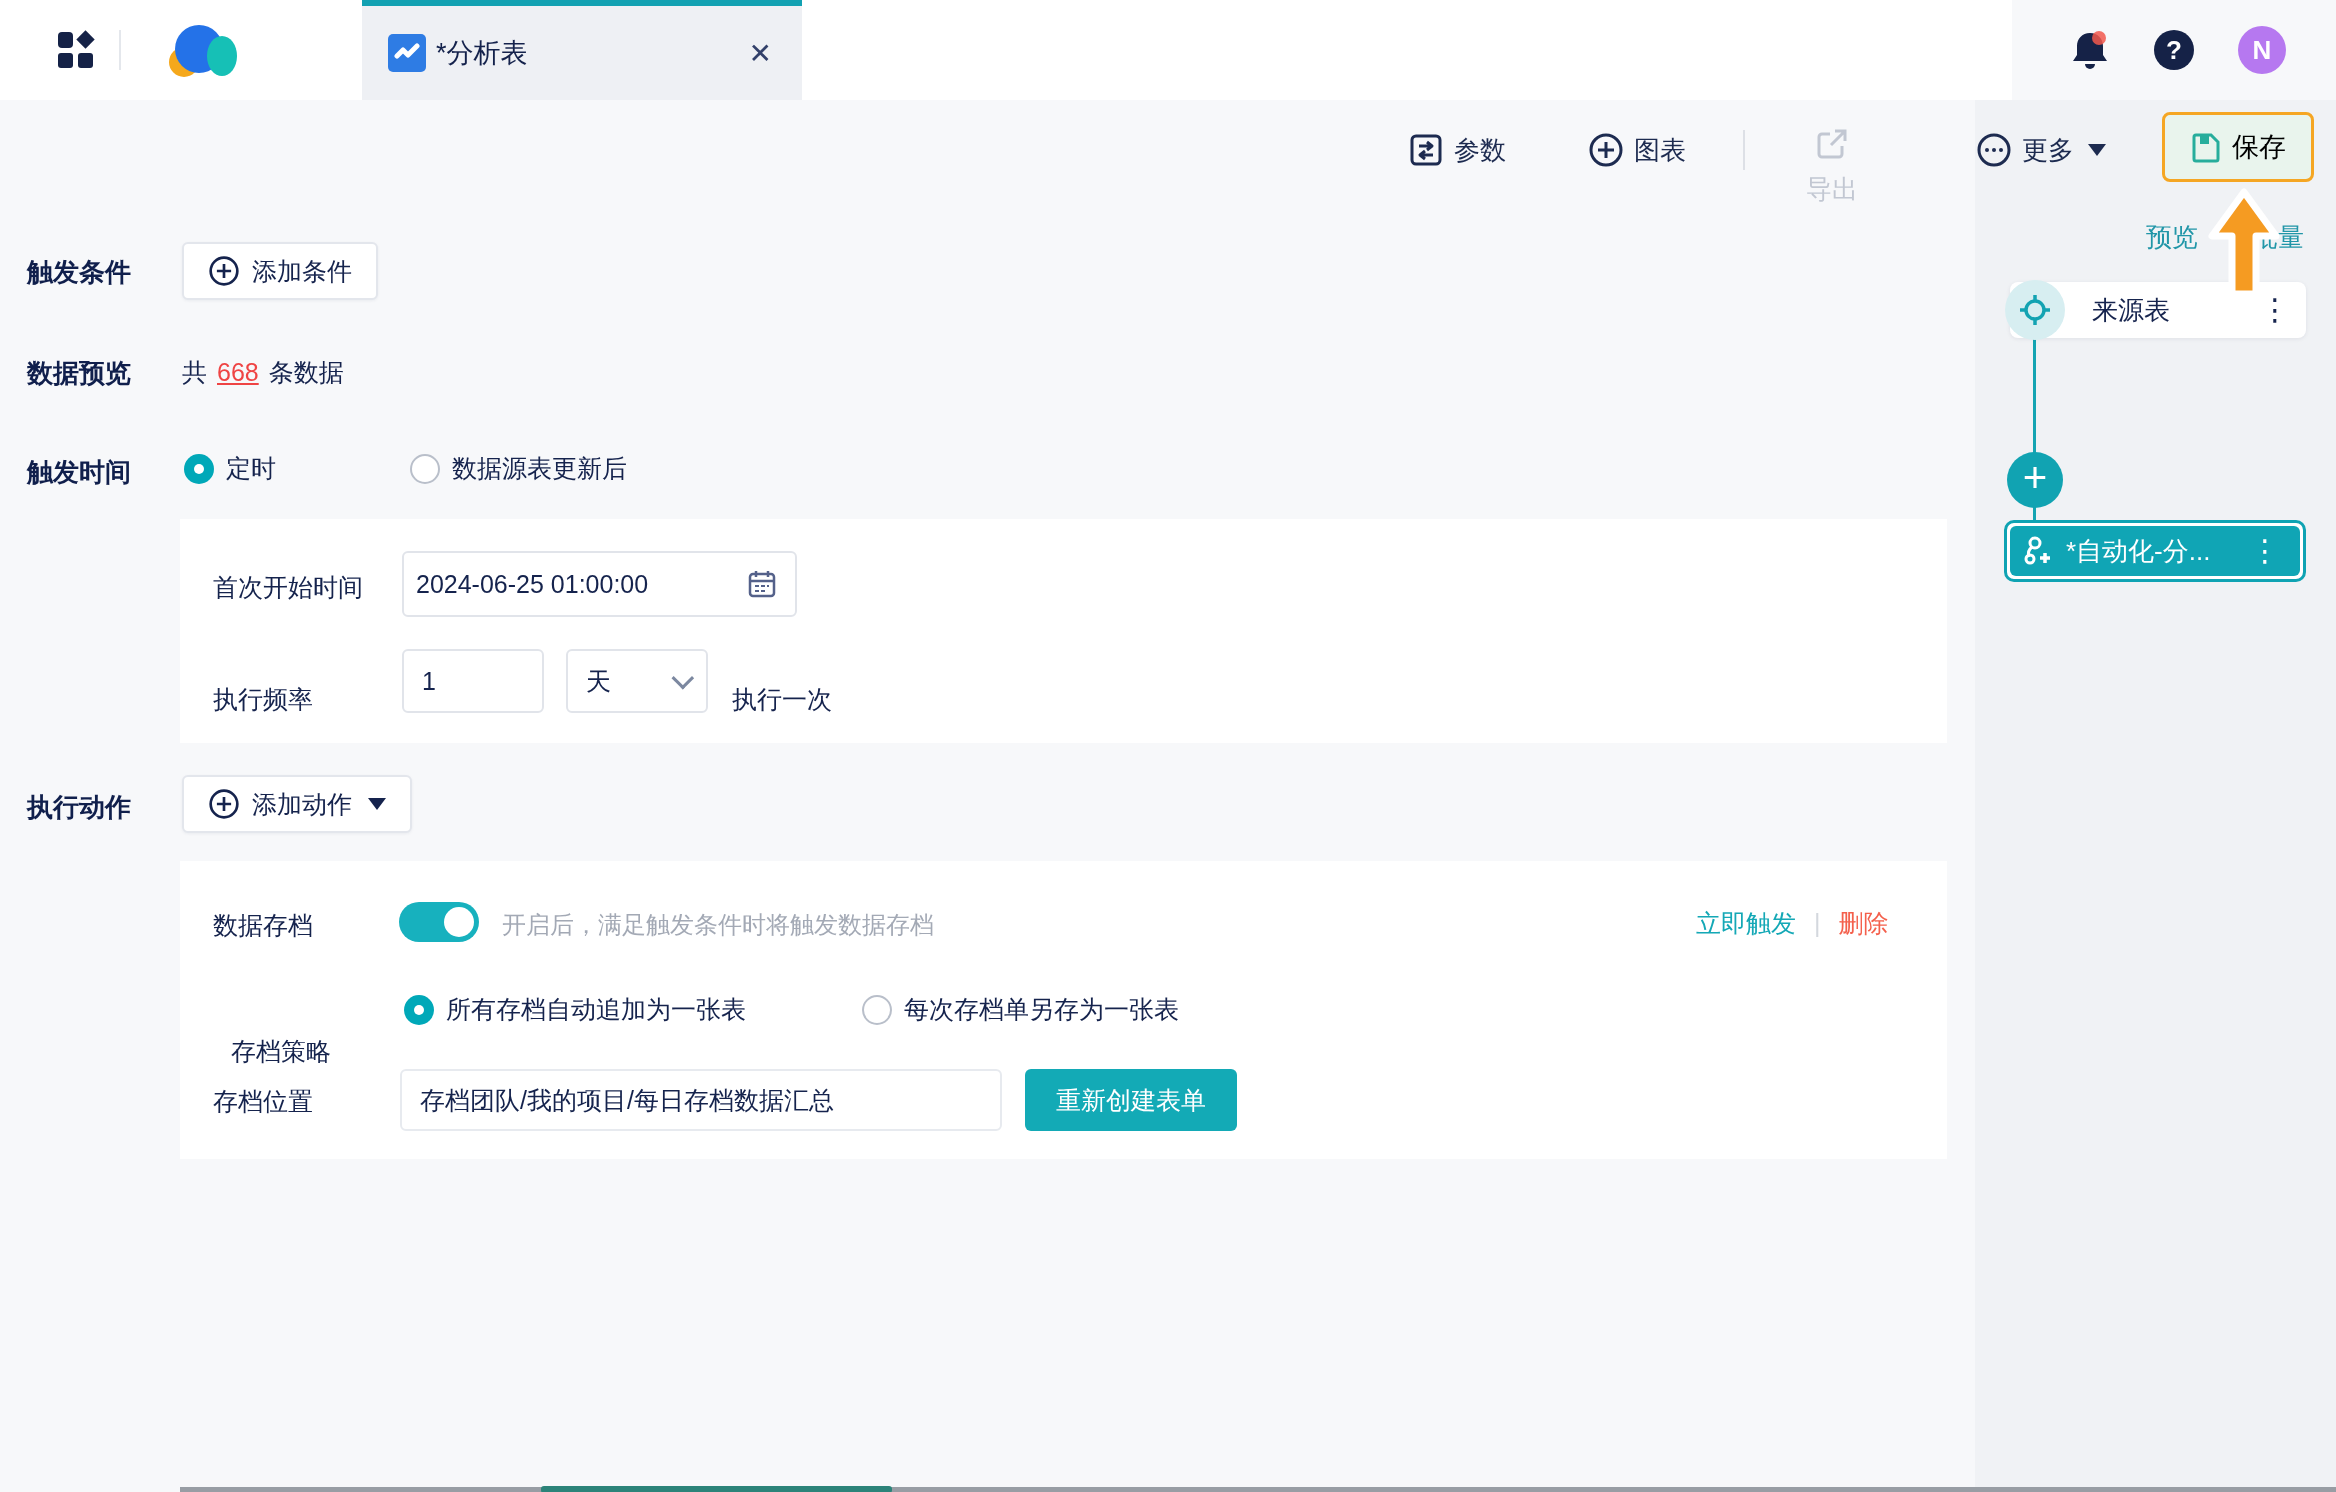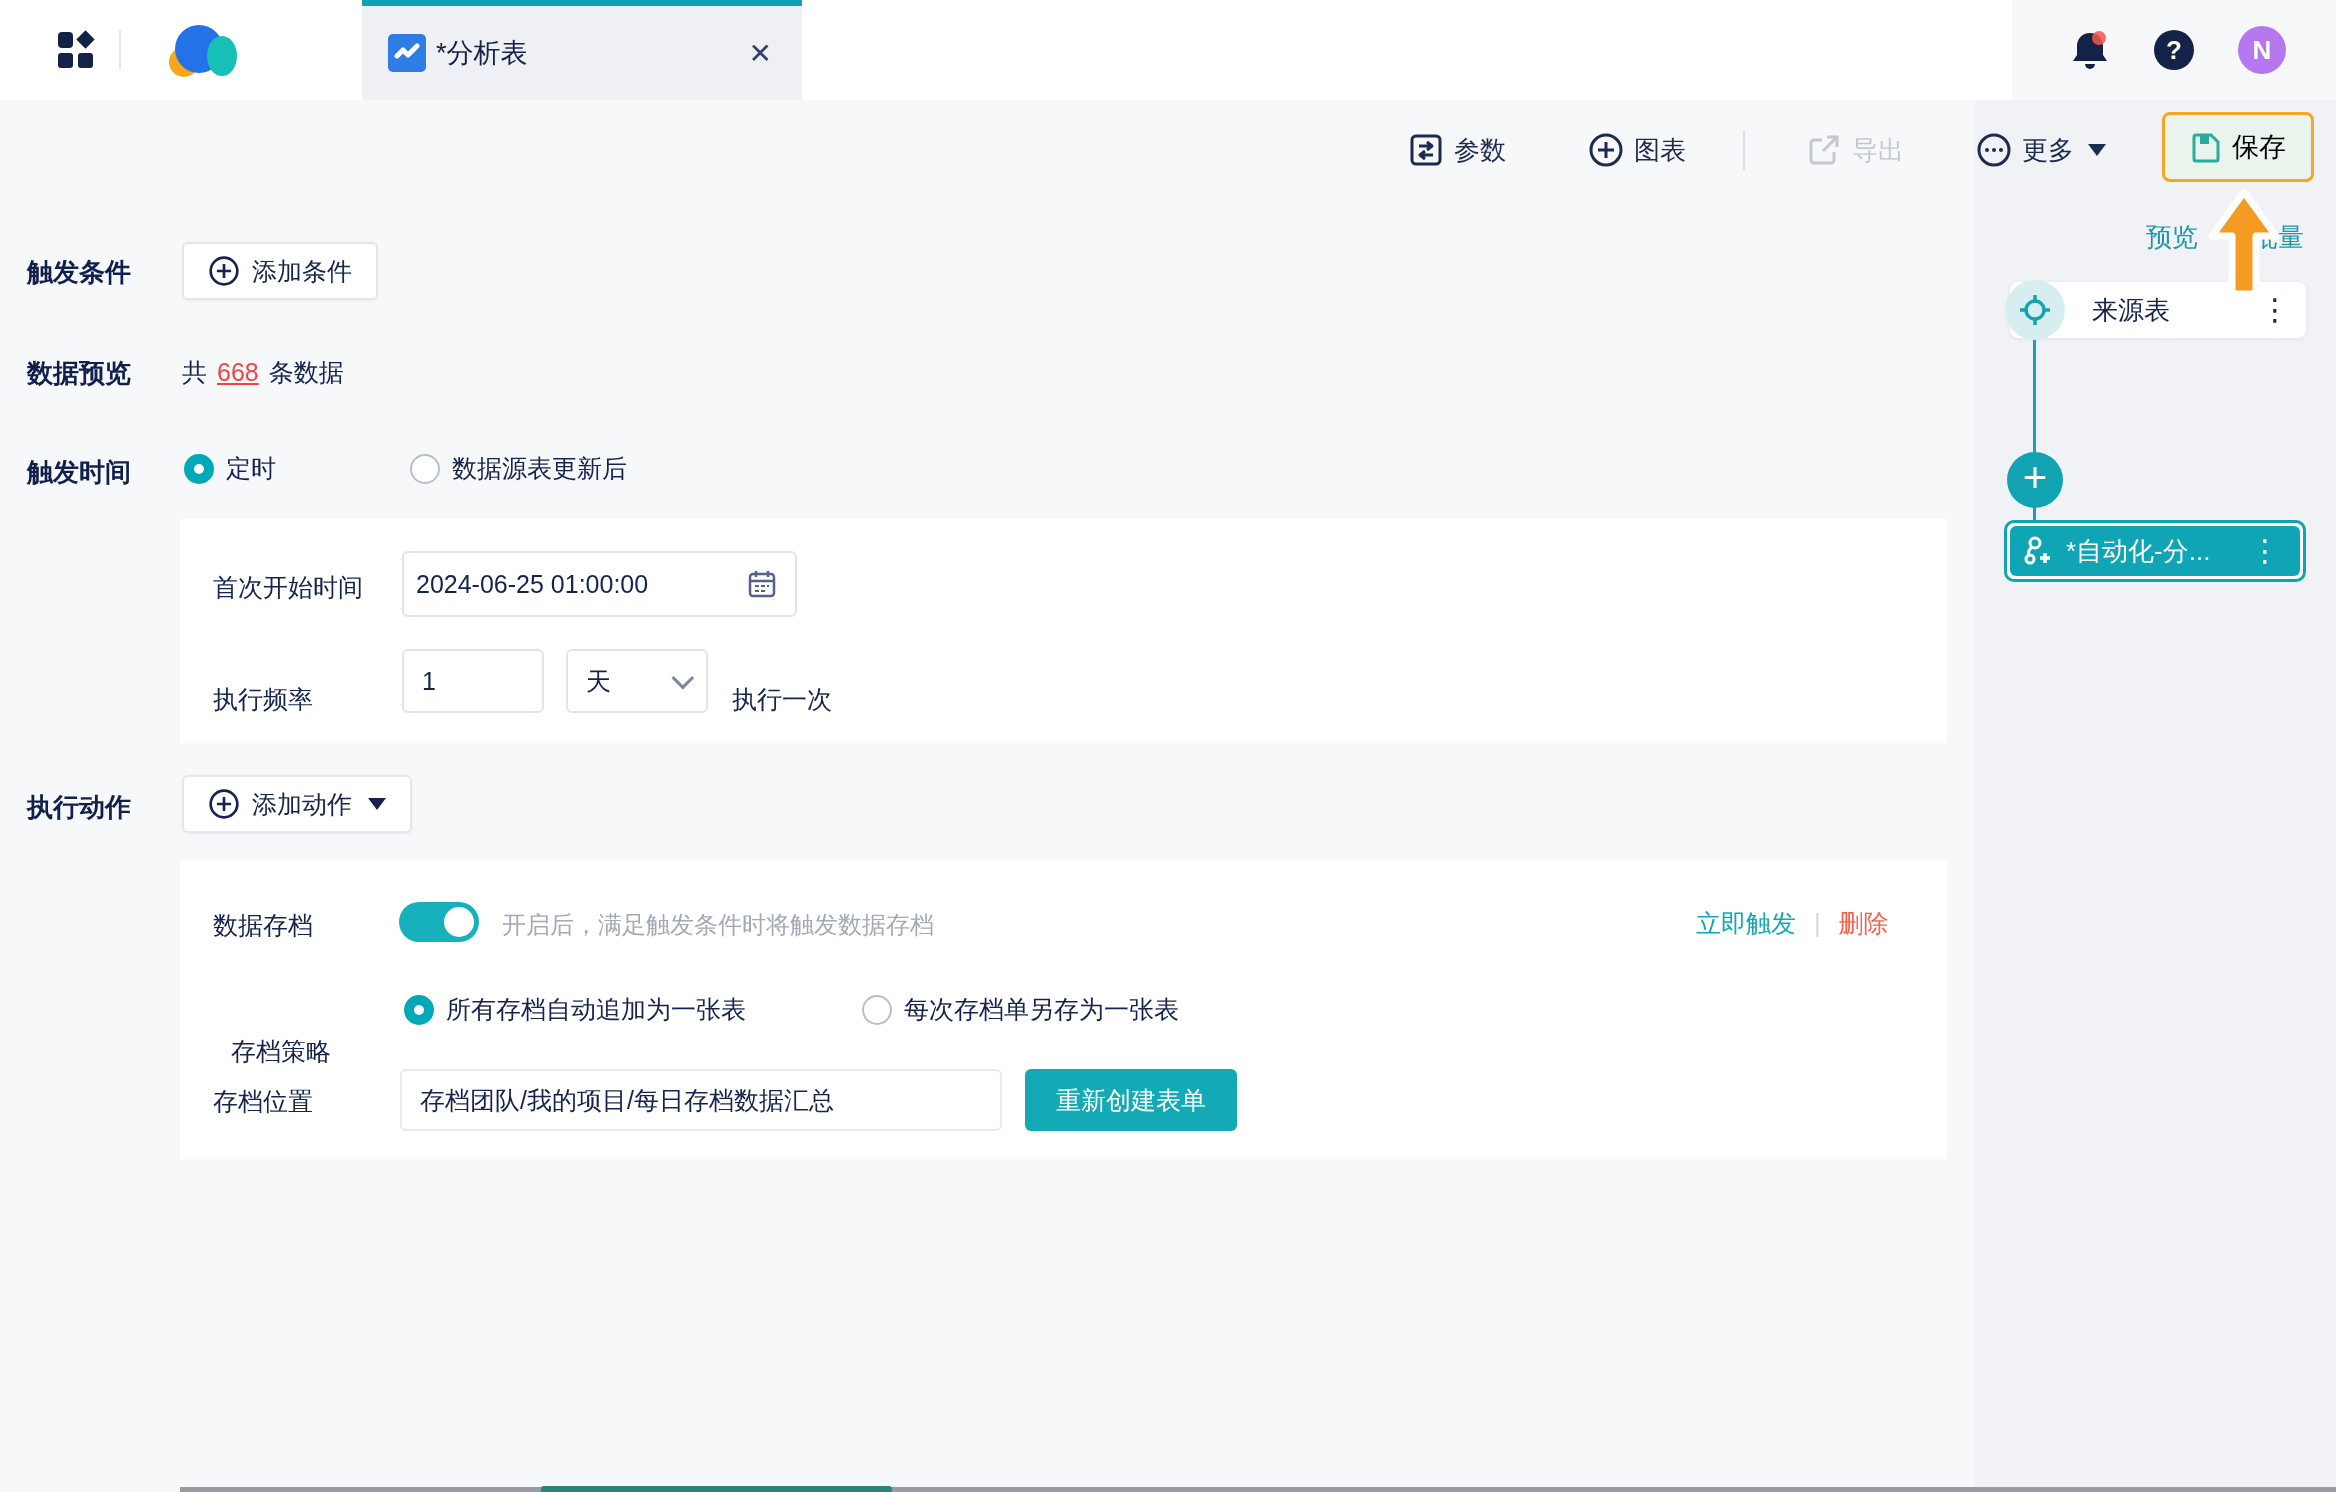--- a/index.html
+++ b/index.html
@@ -18,21 +18,21 @@
   .tab-close { font-size:28px; color:#32406a; cursor:pointer; padding:4px; }
   .bell { position:absolute; left:2068px; top:28px; width:44px; height:44px; cursor:pointer; }
   .help { position:absolute; left:2154px; top:30px; width:40px; height:40px; border-radius:50%; background:#152247; color:#fff; font-size:26px; font-weight:bold; display:flex; align-items:center; justify-content:center; cursor:pointer; }
   .avatar { position:absolute; left:2238px; top:26px; width:48px; height:48px; border-radius:50%; background:#b678f0; color:#fff; font-size:26px; font-weight:bold; display:flex; align-items:center; justify-content:center; cursor:pointer; }
 
   
   .sidebar-bg { position:absolute; left:1975px; top:100px; width:361px; height:1392px; background:#f0f2f5; }
 
   
   .tool { position:absolute; top:126px; height:48px; display:flex; align-items:center; gap:10px; font-size:26px; color:#1d2b50; cursor:pointer;font-family:Liberation Serif, serif; }
-  .tool.disabled { color:#c2c7d2; cursor:default; }
+  .tool.disabled { color:#c2c7d2; cursor:default;flex-direction:column; }
   .tool svg { flex:0 0 auto; }
   .tbar-divider { position:absolute; left:1743px; top:130px; width:2px; height:40px; background:#dde0e6; }
   .caret-down { width:0; height:0; border-left:9px solid transparent; border-right:9px solid transparent; border-top:12px solid #1d2b50; margin-left:4px; }
   .save-btn { position:absolute; left:2162px; top:112px; width:152px; height:70px; background:#e9f4ed; border:3px solid #f5a623; border-radius:8px; display:flex; align-items:center; justify-content:center; gap:10px; font-size:27px; color:#000000; cursor:pointer; z-index:6; }
 
   
   .flabel { position:absolute; left:27px; font-size:26px; font-weight:bold; color:#101f4c; }
   .btn-outline { position:absolute; left:182px; height:58px; background:#fff; border:2px solid #e3e6ec; border-radius:6px; box-shadow:0 1px 3px rgba(20,30,60,.06); display:flex; align-items:center; gap:12px; padding:9px 24px; font-size:25px; color:#15234d; cursor:pointer; }
   .inline-row { position:absolute; display:flex; align-items:center; font-size:25px; color:#15234d; }
   .link { color:#ef4444; text-decoration:underline; cursor:pointer; }

